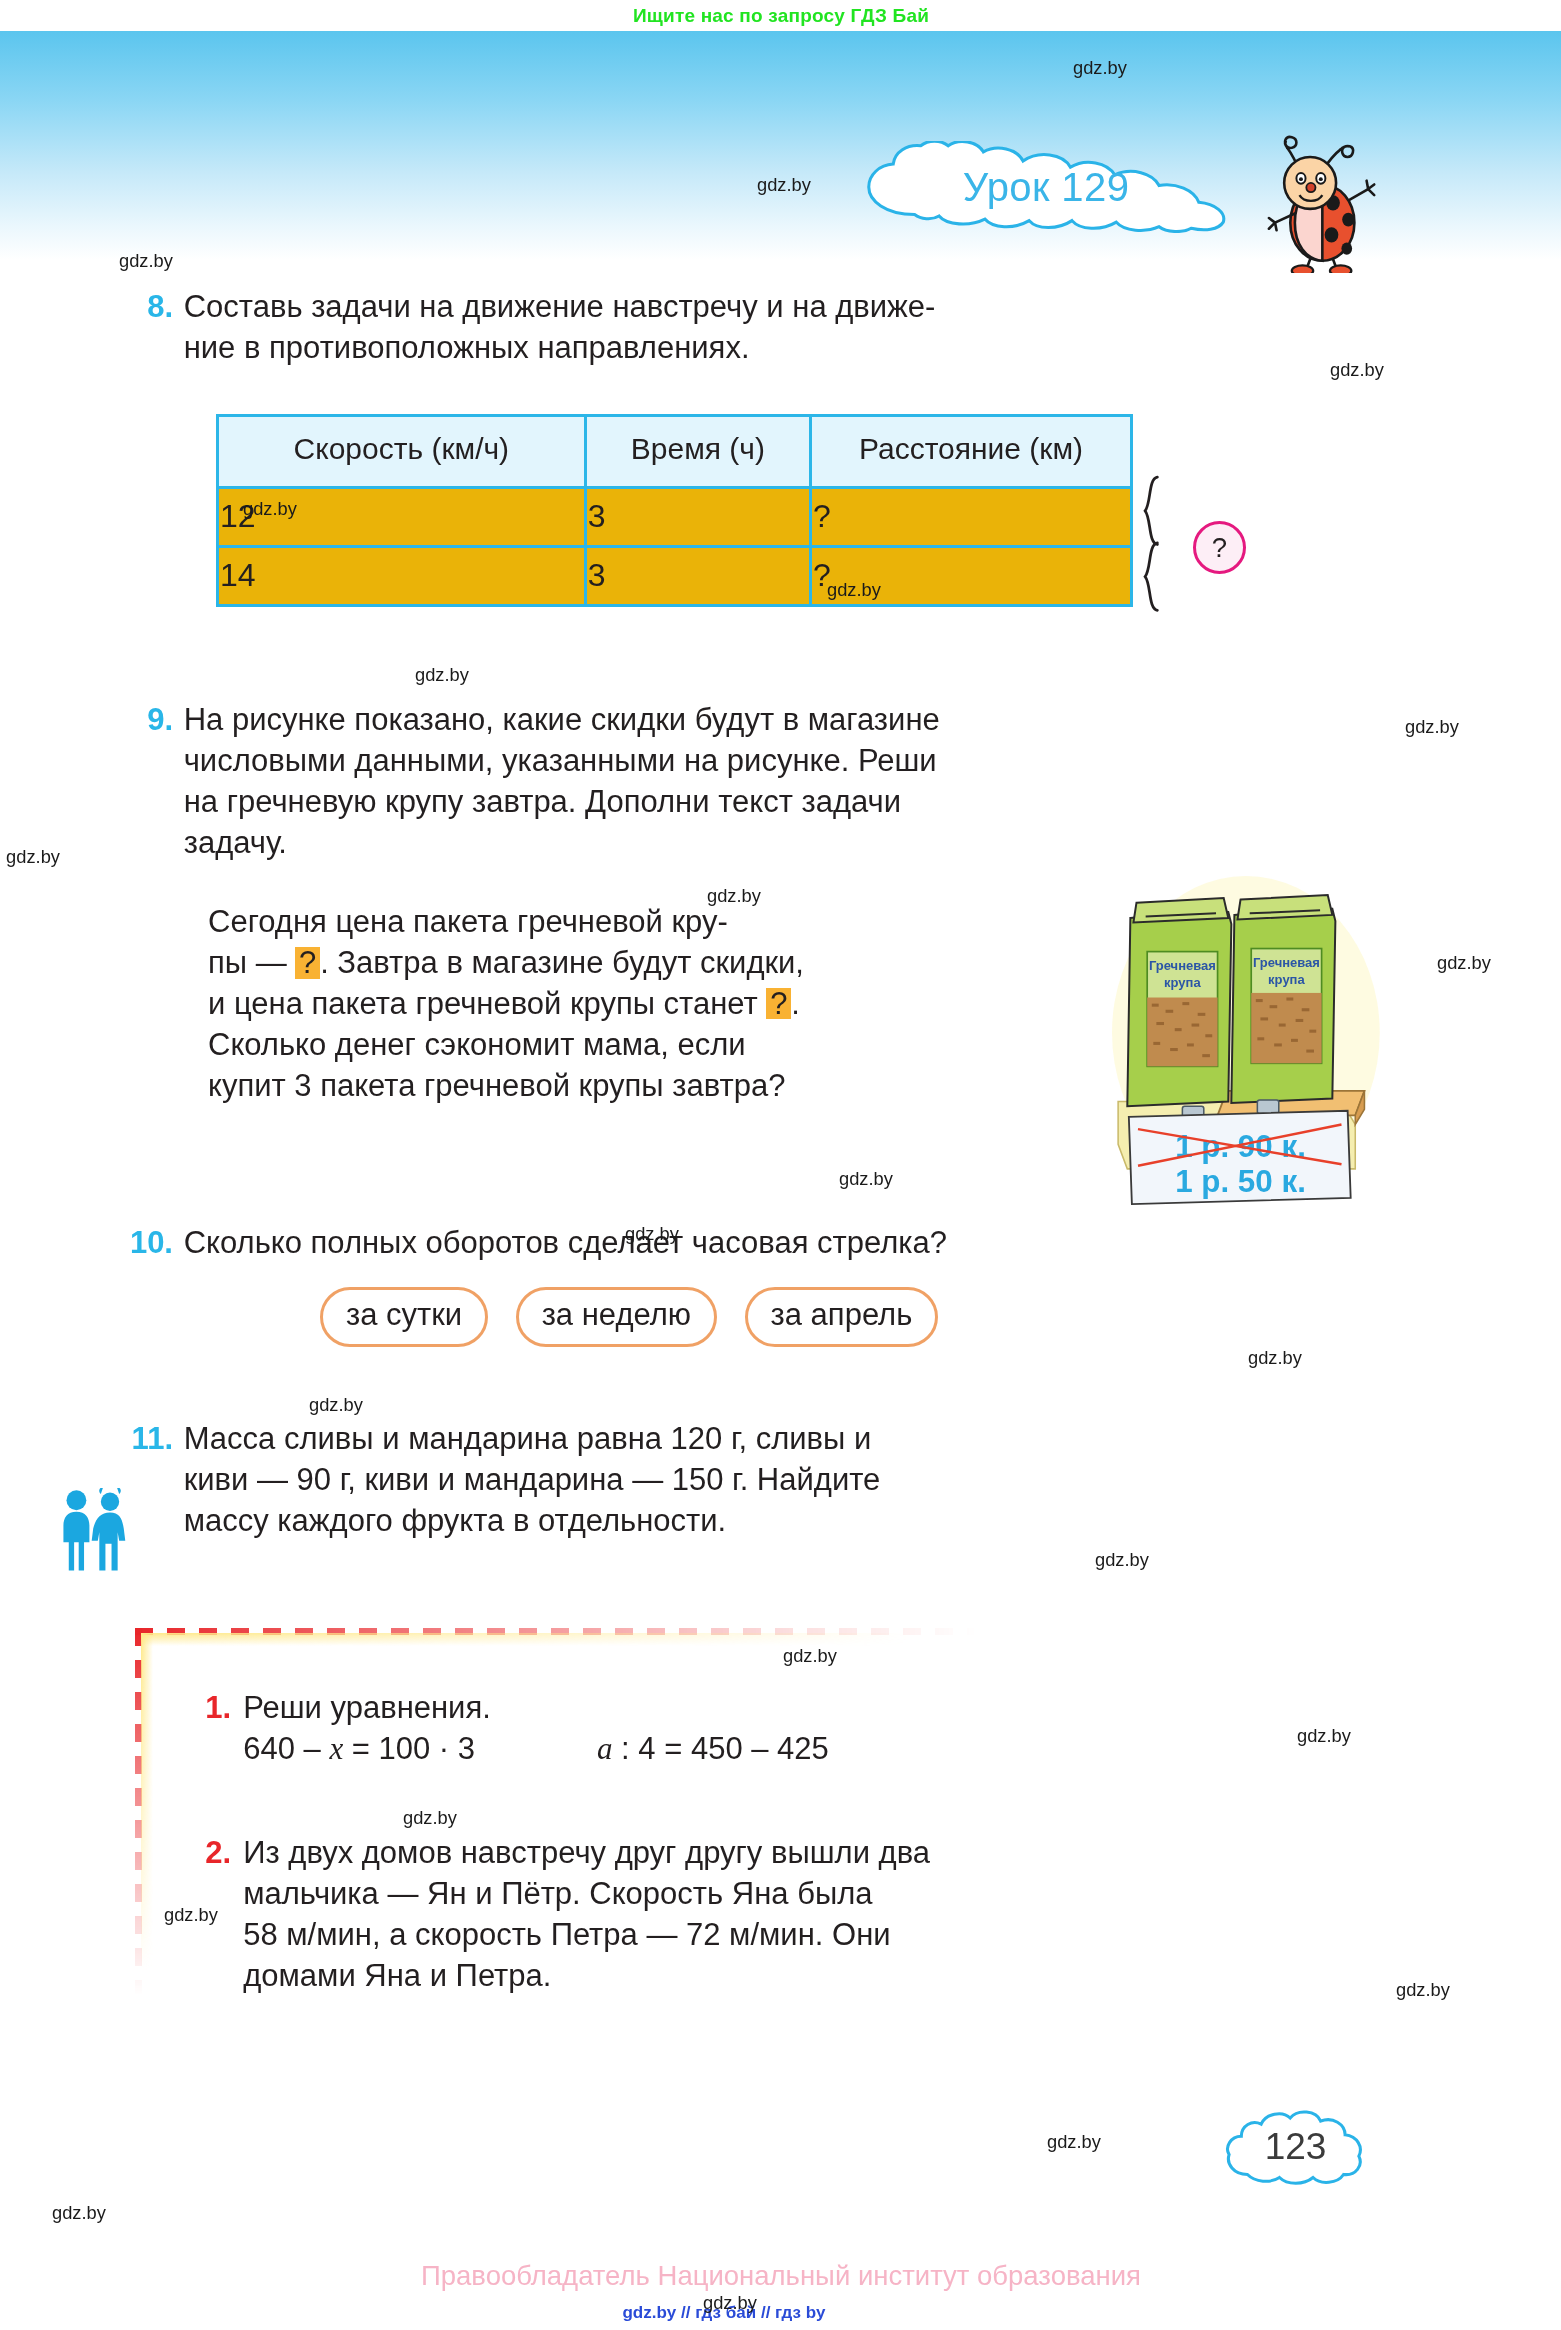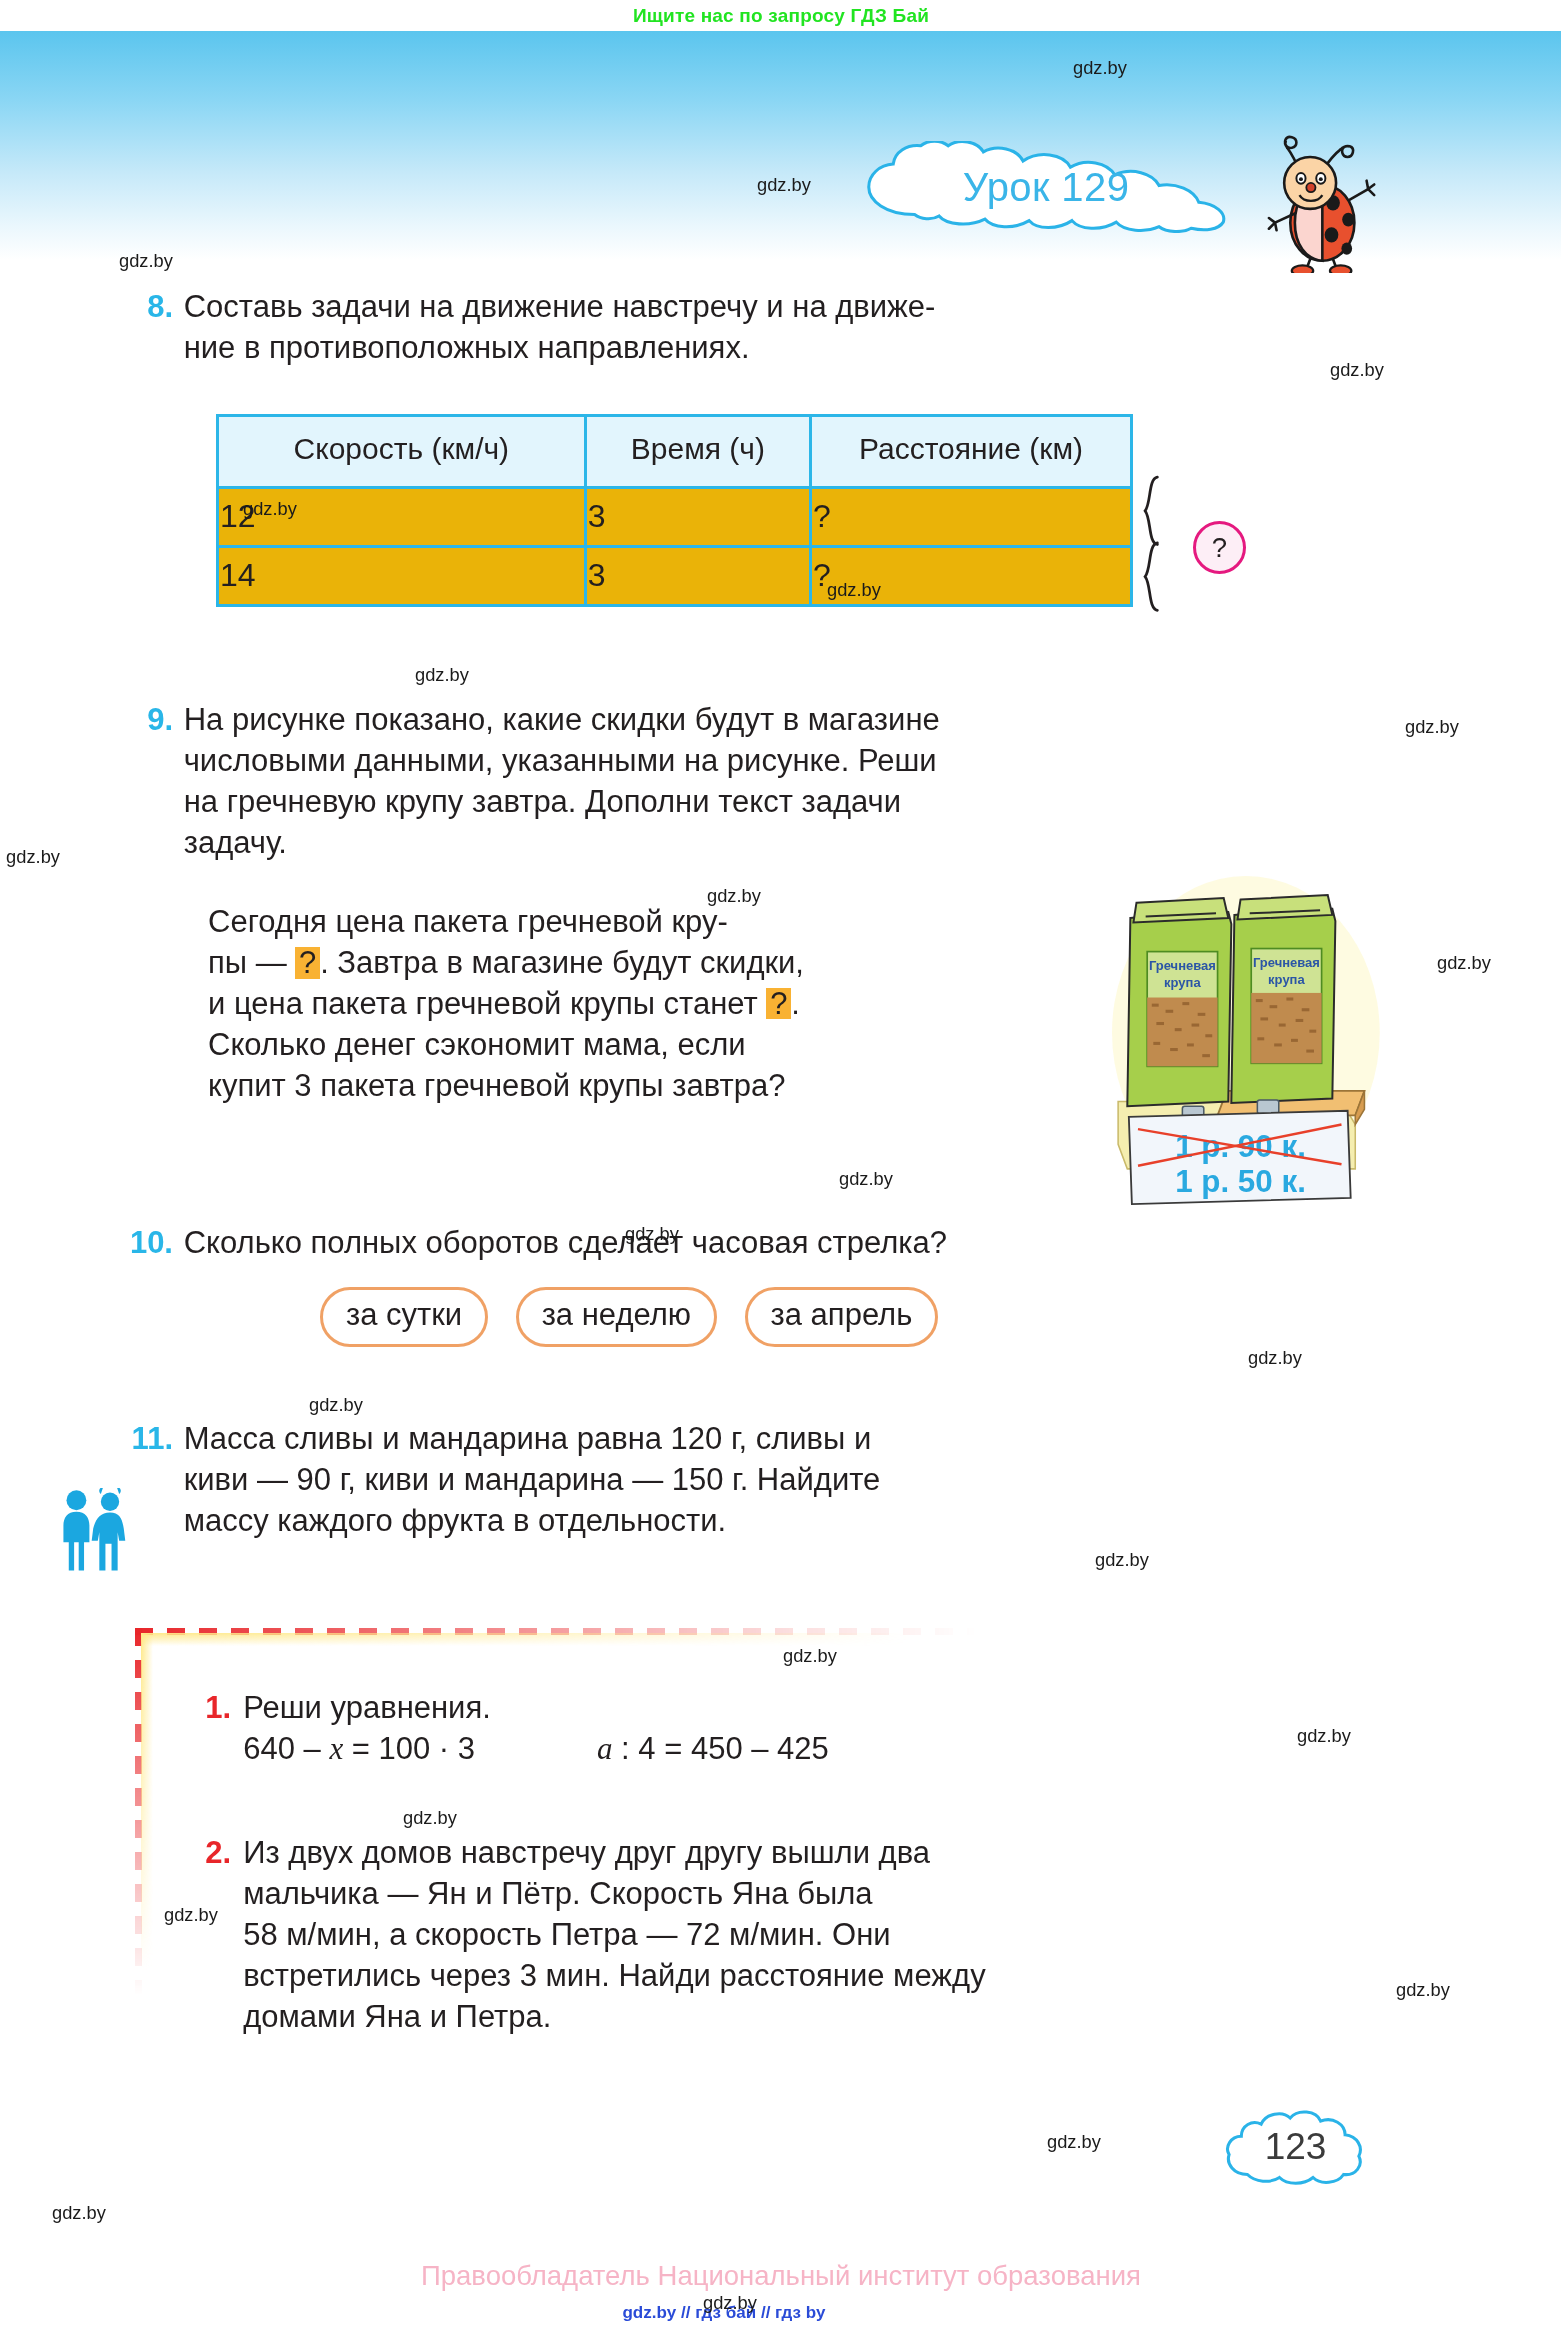--- a/index.html
+++ b/index.html
@@ -382,21 +382,20 @@
         </div>
       </div>
     </div>
 
     <div class="hw-item" style="left:47px;top:205px;width:1284px;">
       <div class="hw-num">2.</div>
       <div class="hw-body">
         <div class="jline">Из двух домов навстречу друг другу вышли два</div>
         <div class="jline">мальчика  —  Ян  и  Пётр.  Скорость  Яна  была</div>
         <div class="jline">58 м/мин, а скорость Петра — 72 м/мин. Они</div>
-        <div class="jline">встретились через 3 мин. Найди расстояние между</div>
         <div class="jline">домами Яна и Петра.</div>
       </div>
     </div>
   </div>
 
   <div class="page-cloud">
     <svg width="145" height="92" viewBox="0 0 190 120">
       <path d="M32,96 C14,96 4,82 8,70 C2,60 10,46 24,46 C24,32 38,24 50,30
                C56,16 78,12 88,22 C98,10 122,12 128,26 C144,20 160,30 160,44
                C176,46 184,60 178,72 C184,84 174,98 158,96

